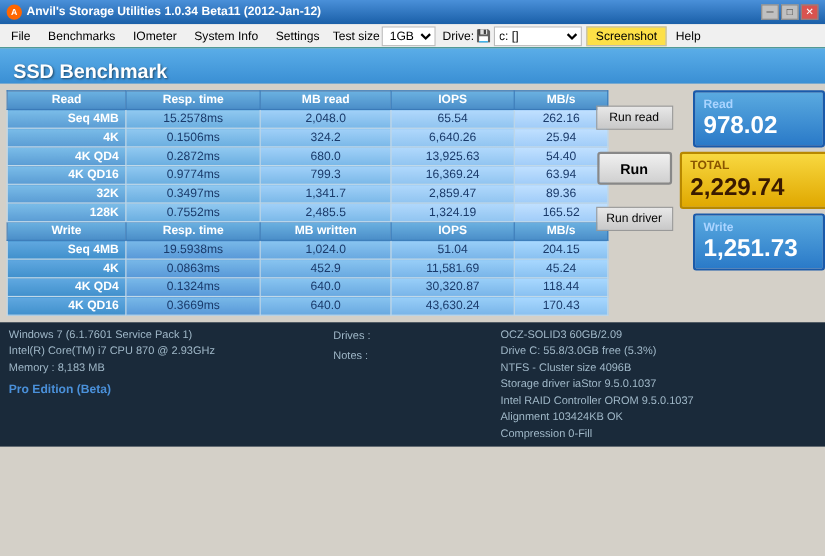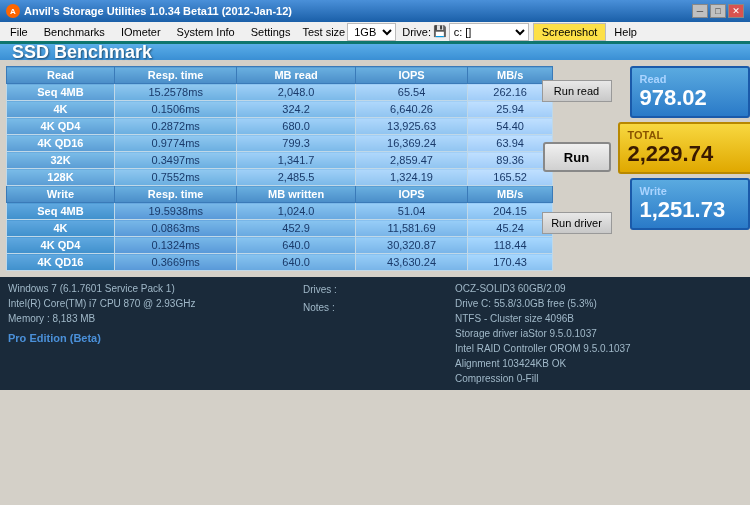--- a/index.html
+++ b/index.html
@@ -20,21 +20,21 @@
     .title-controls { display: flex; gap: 2px; }
     .title-btn { width: 16px; height: 14px; background: #c0c0c0; border: 1px solid #888; font-size: 9px; display: flex; align-items: center; justify-content: center; cursor: pointer; color: #333; }
     .title-btn.close { background: #d9534f; color: white; }
 
     
     .menu-bar {
       background: #f0f0f0;
       height: 22px;
       display: flex;
       align-items: center;
-      border-bottom: 3px solid #0f766e;
+      border-bottom: 1px solid #0f766e;
       padding: 0 2px;
     }
     .menu-item {
       padding: 2px 8px;
       cursor: pointer;
       font-size: 11px;
       height: 20px;
       display: flex;
       align-items: center;
     }
@@ -60,23 +60,23 @@
       height: 18px;
       font-size: 11px;
       cursor: pointer;
       background: #fde047;
       border: 1px solid #bbb;
     }
 
     
     .ssd-header {
       background: linear-gradient(to bottom, #5aade8, #3a8fd4);
-      height: 16px;
-      display: flex;
-      align-items: center;
+      height: 32px;
+      display: flex;
+      align-items: flex-end;
       padding: 0 12px;
     }
     .ssd-title { font-size: 18px; font-weight: bold; color: white; text-shadow: 1px 1px 2px rgba(0,0,0,0.5); }
 
     
     .content-area { display: flex; padding: 6px; gap: 6px; }
 
     
     .bench-table { flex: 1; }
     table { width: 100%; border-collapse: collapse; }
@@ -90,21 +90,21 @@
       font-size: 11px;
       border: 1px solid #3a7ab8;
     }
 
     .data-row td {
       padding: 2px 6px;
       font-size: 11px;
       border: 1px solid #c0d8e8;
       text-align: center;
     }
-    .data-row td:first-child { text-align: center; }
+    .data-row td:first-child { text-align: right; }
 
     .row-label {
       background: linear-gradient(to bottom, #7abce8, #5a9cd4);
       color: white;
       font-weight: bold;
     }
     .resp-time {
       background: linear-gradient(to bottom, #90c8f0, #6aaee0);
       color: #1a3a6a;
     }
@@ -259,21 +259,21 @@
     .right-panel-wrapper {
       display: flex;
       flex-direction: row;
       align-items: flex-start;
       gap: 6px;
     }
     .buttons-col {
       display: flex;
       flex-direction: column;
       align-items: center;
-      gap: 20px;
+      gap: 0;
       padding-top: 2px;
     }
     .scores-col {
       display: flex;
       flex-direction: column;
       align-items: center;
       gap: 4px;
     }
   </style>
 </head>

